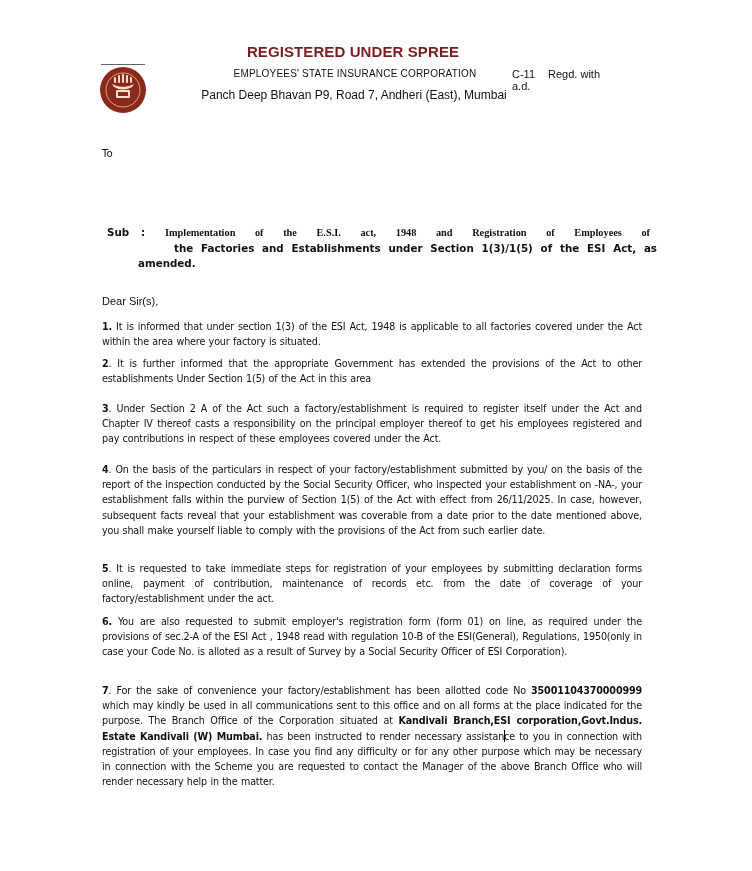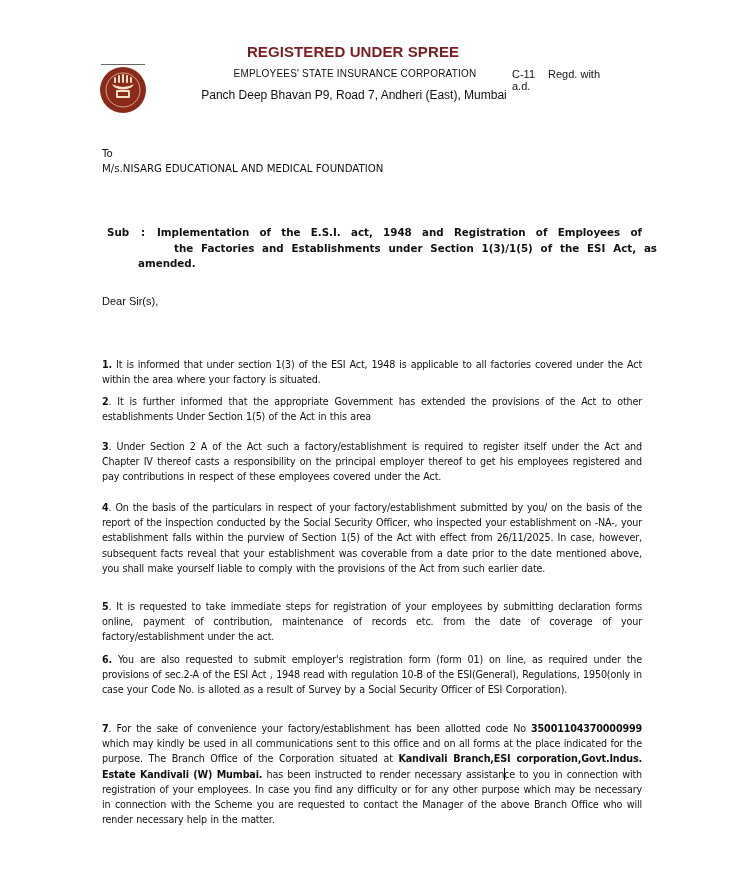--- a/index.html
+++ b/index.html
@@ -11,25 +11,25 @@
     .t1 { top:43px; font-size:15px; font-weight:bold; color:#7a1f1f; letter-spacing:0.1px; left:-3px; }
     .t2 { top:60px; font-size:12.5px; font-weight:bold; color:#111; left:-1px; }
     .t3 { top:68px; font-size:10px; color:#111; letter-spacing:0.2px; left:-1px; }
     .t4 { top:88px; font-size:12px; color:#111; left:-2px; }
     .cref { position:absolute; left:512px; top:68px; font-family:"Liberation Sans",sans-serif; font-size:11px; color:#111; }
     .cref span { margin-right:13px; }
     .to { position:absolute; left:102px; top:146px; font-family:"DejaVu Sans",sans-serif; font-size:10.2px; line-height:15px; color:#111; }
     .sub { position:absolute; left:107px; top:225px; width:535px; font-family:"DejaVu Sans",sans-serif; font-size:10.3px; font-weight:bold; line-height:15.5px; color:#111; }
     .sub .lbl { position:absolute; left:0; top:0;text-align:center; }
     .sub .colon { position:absolute; left:34px; top:0; }
-    .sub .l1 { position:absolute; left:50px; top:0; width:485px; text-align:justify; text-align-last:justify; }
+    .sub .l1 { position:absolute; left:58px; top:0; width:485px; text-align:justify; text-align-last:justify;font-family:Liberation Serif, serif; }
     .sub .l2 { position:absolute; left:67px; top:15.5px; width:483px; text-align:justify; text-align-last:justify; }
     .sub .l3 { position:absolute; left:31px; top:31px; }
     .salute { position:absolute; left:102px; top:295px; font-family:"Liberation Sans",sans-serif; font-size:11px; color:#111; }
-    .para { position:absolute; left:102px; width:540px; text-align:justify; font-family:"DejaVu Sans",sans-serif; font-size:9.6px; line-height:15.2px; color:#111; letter-spacing:-0.15px; word-spacing:0.5px;margin-top:38px; }
+    .para { position:absolute; left:102px; width:540px; text-align:justify; font-family:"DejaVu Sans",sans-serif; font-size:9.6px; line-height:15.2px; color:#111; letter-spacing:-0.15px; word-spacing:0.5px; }
     .para .num { font-weight:bold; }
     .para b { font-weight:bold; }
     .p1 { top:319px; }
     .p2 { top:356px; }
     .p3 { top:401px; }
     .p4 { top:462px; }
     .p5 { top:561px; }
     .p6 { top:614px; }
     .p7 { top:683px; }
     .caret { display:inline-block; width:1px; height:12px; background:#000; vertical-align:-2px; margin:0 -0.5px; }
@@ -56,21 +56,20 @@
   <div class="hdr-title t1">REGISTERED UNDER SPREE</div>
   <div class="hdr-title t3">EMPLOYEES' STATE INSURANCE CORPORATION</div>
   <div class="hdr-title t4">Panch Deep Bhavan P9, Road 7, Andheri (East), Mumbai</div>
   <div class="cref">
     <span>C-11</span><span>Regd. with a.d.</span>
   </div>
 </div>
 
 <div class="to">
   <div>To</div>
-  <div>M/s.NISARG EDUCATIONAL AND MEDICAL FOUNDATION</div>
 </div>
 
 <div class="sub">
   <span class="lbl">Sub</span>
   <span class="colon">:</span>
   <div class="l1">Implementation of the E.S.I. act, 1948 and Registration of Employees of</div>
   <div class="l2">the Factories and Establishments under Section 1(3)/1(5) of the ESI Act, as</div>
   <div class="l3">amended.</div>
 </div>
 

